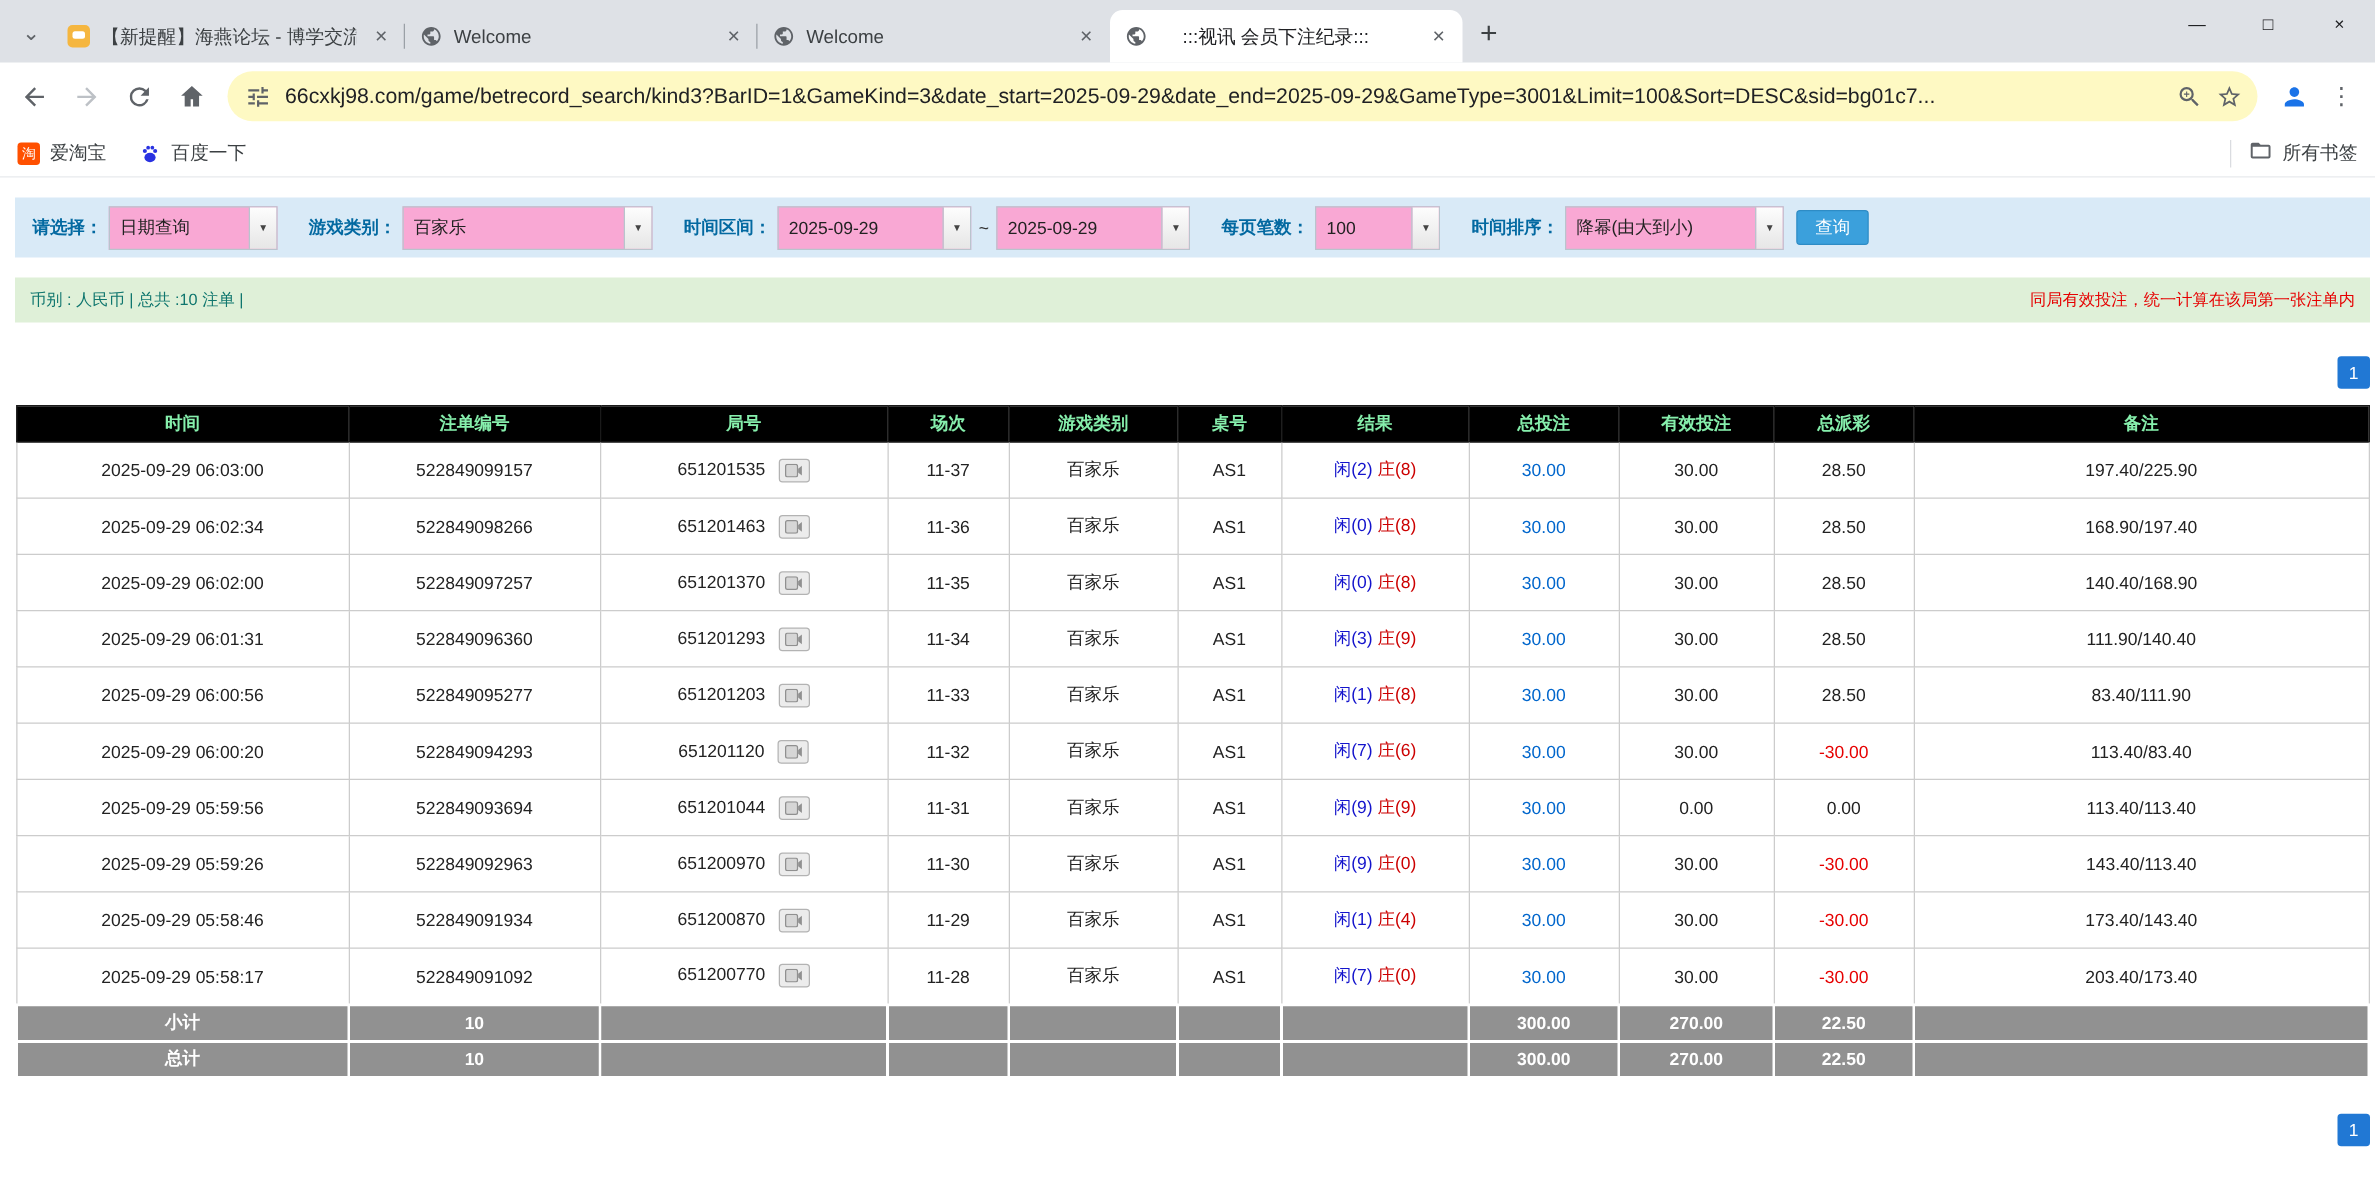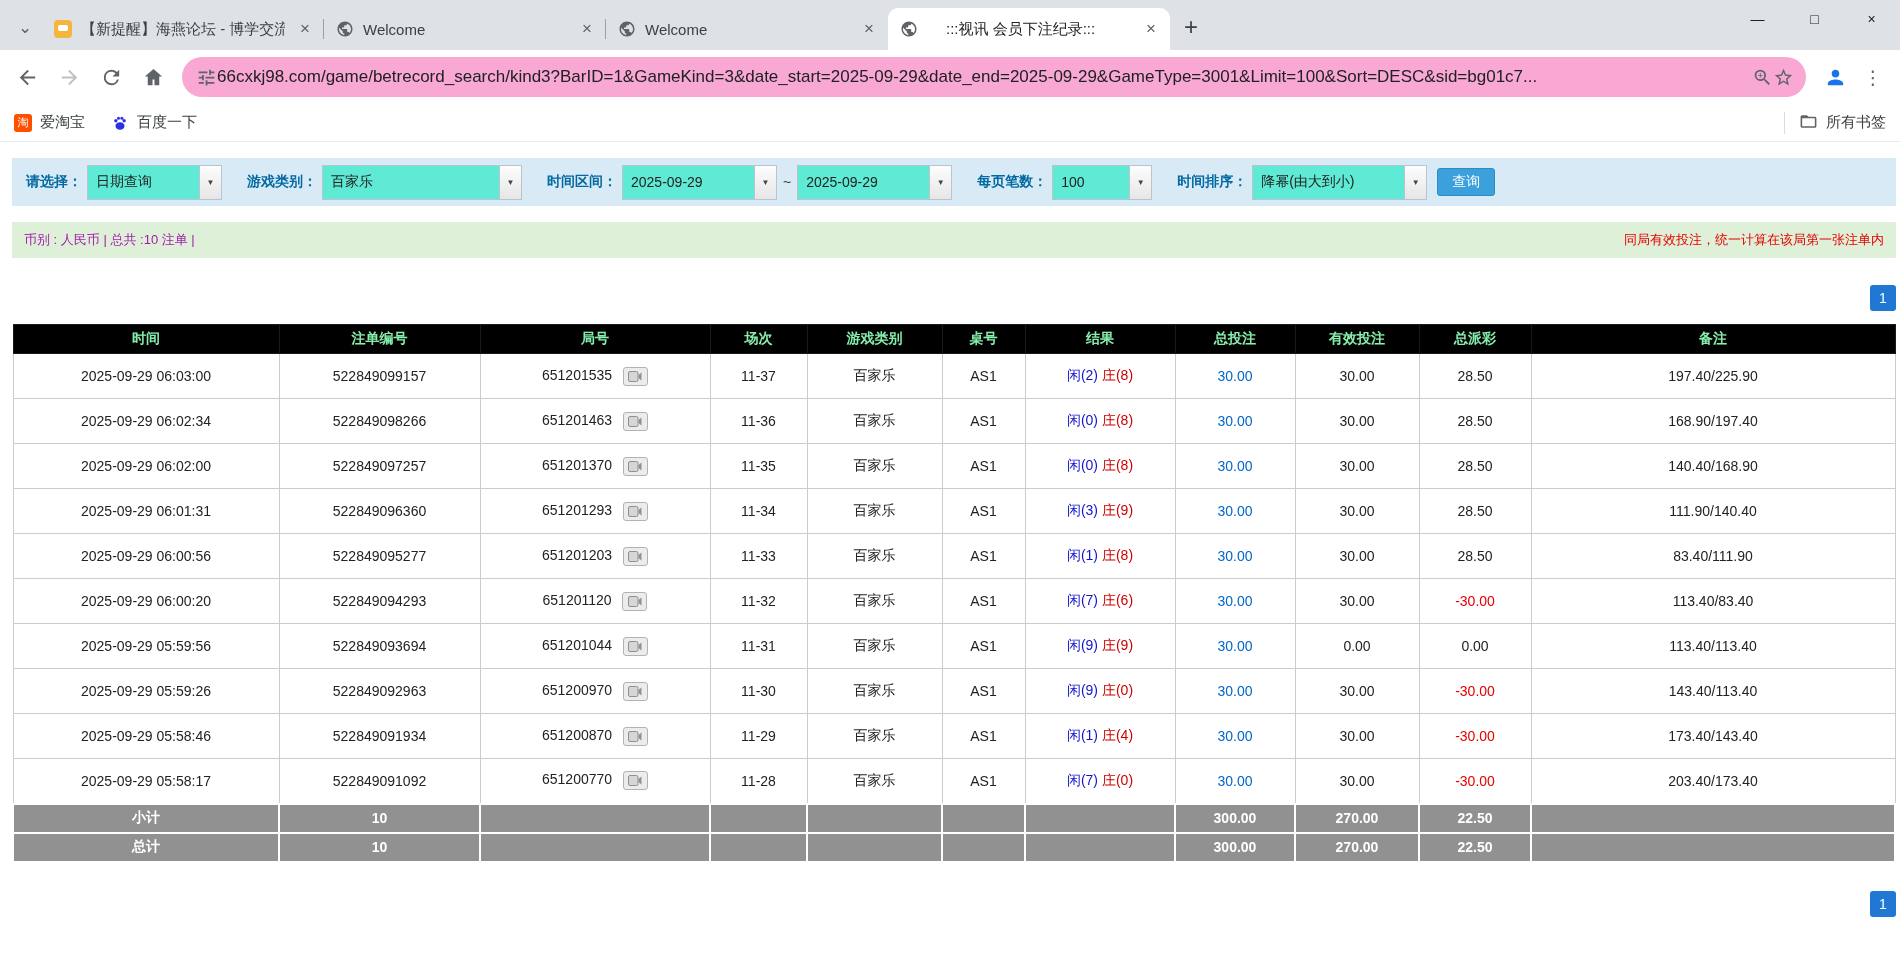--- a/index.html
+++ b/index.html
@@ -28,21 +28,21 @@
   .fav-forum::after{ content:""; position:absolute; left:4px; top:5px; width:10px; height:6px; background:#fff; border-radius:2px; }
   .favicon svg { width:18px; height:18px; fill:#5f6368; }
   .new-tab { width:34px; height:34px; margin:0 0 6px 4px; font-size:24px; color:#3c4043; display:flex; align-items:center; justify-content:center; }
   .win-controls { position:absolute; right:0; top:0; height:38px; display:flex; }
   .win-btn { width:57px; height:38px; display:flex; align-items:center; justify-content:center; color:#202124; font-size:14px; }
 
   .toolbar { height:54px; background:#fff; display:flex; align-items:center; padding:0 10px 0 6px; }
   .nav-btn { width:42px; height:42px; display:flex; align-items:center; justify-content:center; color:#5f6368; flex:0 0 auto; }
   .nav-btn svg { width:23px; height:23px; fill:currentColor; }
   .nav-btn.disabled { color:#bdc1c6; }
-  .omnibox { flex:1; height:40px; background:#f9a8d4; border-radius:20px; display:flex; align-items:center; padding:0 12px 0 14px; margin:0 8px; min-width:0; }
+  .omnibox { flex:1; height:40px; background:#fef9c3; border-radius:20px; display:flex; align-items:center; padding:0 12px 0 14px; gap:11px; margin:0 8px; min-width:0; }
   .omnibox svg { width:21px; height:21px; fill:#5f6368; flex:0 0 auto; }
   .omnibox-url { flex:1; font-size:17px; color:#202124; white-space:nowrap; overflow:hidden; }
   .avatar-btn svg { fill:#1a73e8; }
   .menu-btn { font-size:19px; color:#5f6368; width:34px; }
 
   .bookmarks { height:38px; background:#fff; display:flex; align-items:center; padding:0 14px; font-size:15px; color:#3c4043; border-bottom:1px solid #e8eaed; }
   .bm-item { display:flex; align-items:center; gap:8px; margin-right:26px; }
   .bm-fav { width:18px; height:18px; border-radius:3px; display:flex; align-items:center; justify-content:center; flex:0 0 auto; }
   .fav-taobao { background:#ff5000; color:#fff; font-size:11px; }
   .fav-baidu svg { width:18px; height:18px; }
@@ -50,29 +50,29 @@
   .bm-sep { width:1px; height:22px; background:#dadce0; margin-right:14px; }
   .bm-folder svg { width:19px; height:19px; fill:#5f6368; }
 
   
   .content { height:818px; background:#fff; }
   .page-title { font-size:20px; font-weight:400; color:#222; margin:22px 0 0 14px; }
 
   .filter-bar { margin:16px 4px 0 12px; background:var(--filter-bg); height:48px; display:flex; align-items:center; padding:0 14px; font-size:14px; }
   .f-label { color:#0369a1; font-weight:bold; margin-right:5px; white-space:nowrap; }
   .f-gap { margin-left:25px; }
-  .combo { background:#5eead4; border:1px solid #b9c4cd; height:35px; display:flex; align-items:stretch; flex:0 0 auto; }
+  .combo { background:#f9a8d4; border:1px solid #b9c4cd; height:35px; display:flex; align-items:stretch; flex:0 0 auto; }
   .combo-text { padding:0 8px; flex:1; font-size:14px; color:#222; display:flex; align-items:center; white-space:nowrap; overflow:hidden; }
   .combo-arrow { width:22px; border-left:1px solid #b9c4cd; background:linear-gradient(#fdfdfd,#e6e6e6); display:flex; align-items:center; justify-content:center; font-size:8px; color:#444; }
   .w-select{width:135px} .w-game{width:200px} .w-date{width:155px} .w-per{width:100px} .w-sort{width:175px}
   .tilde { margin:0 6px; color:#333; }
   .btn-query { background:var(--button-blue); color:#fff; border:1px solid #2e8cc5; border-radius:3px; height:28px; padding:0 14px; font-size:14px; margin-left:10px; display:flex; align-items:center; }
 
   .summary-bar { margin:16px 4px 0 12px; background:var(--summary-bg); height:36px; display:flex; align-items:center; justify-content:space-between; padding:0 12px; font-size:13px; }
-  .summary-left { color:#a21caf; }
+  .summary-left { color:#0f766e; }
   .summary-right { color:var(--negative-red); }
 
   .pager { display:flex; justify-content:flex-end; margin:27px 4px 0 0; }
   .pager-num { min-width:26px; height:26px; background:var(--accent-blue); color:#fff; font-size:14px; display:flex; align-items:center; justify-content:center; border-radius:3px; }
   .pager.bottom { margin-top:28px; }
 
   .bet-table { width:1884px; margin:13px 4px 0 12px; border-collapse:collapse; table-layout:fixed; font-size:14px; }
   .bet-table th { background:var(--table-header-bg); color:#86efac; height:29px; font-weight:bold; font-size:14px; border:1px solid #1a1a1a; }
   .bet-table td { border:1px solid #ccc; height:45px; text-align:center; color:#222; background:#fff; overflow:hidden; }
   .link-blue { color:var(--link-blue); }

